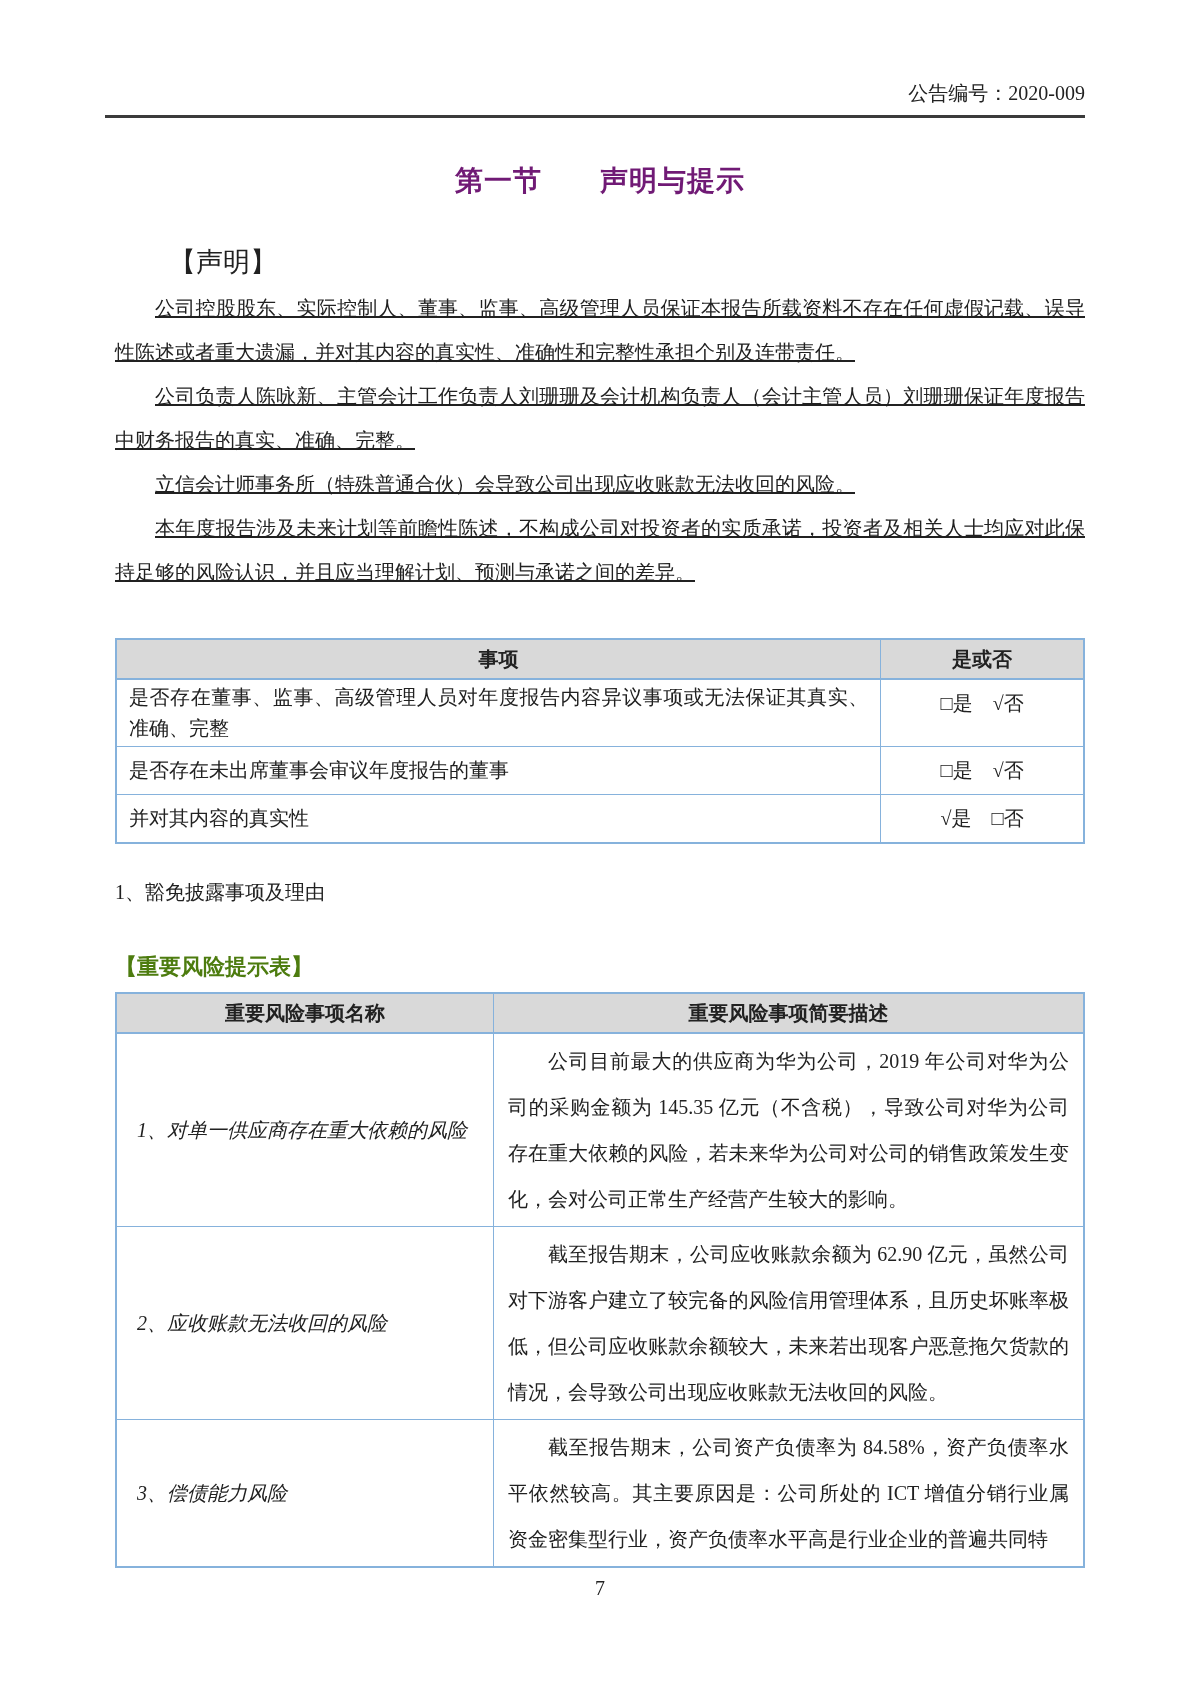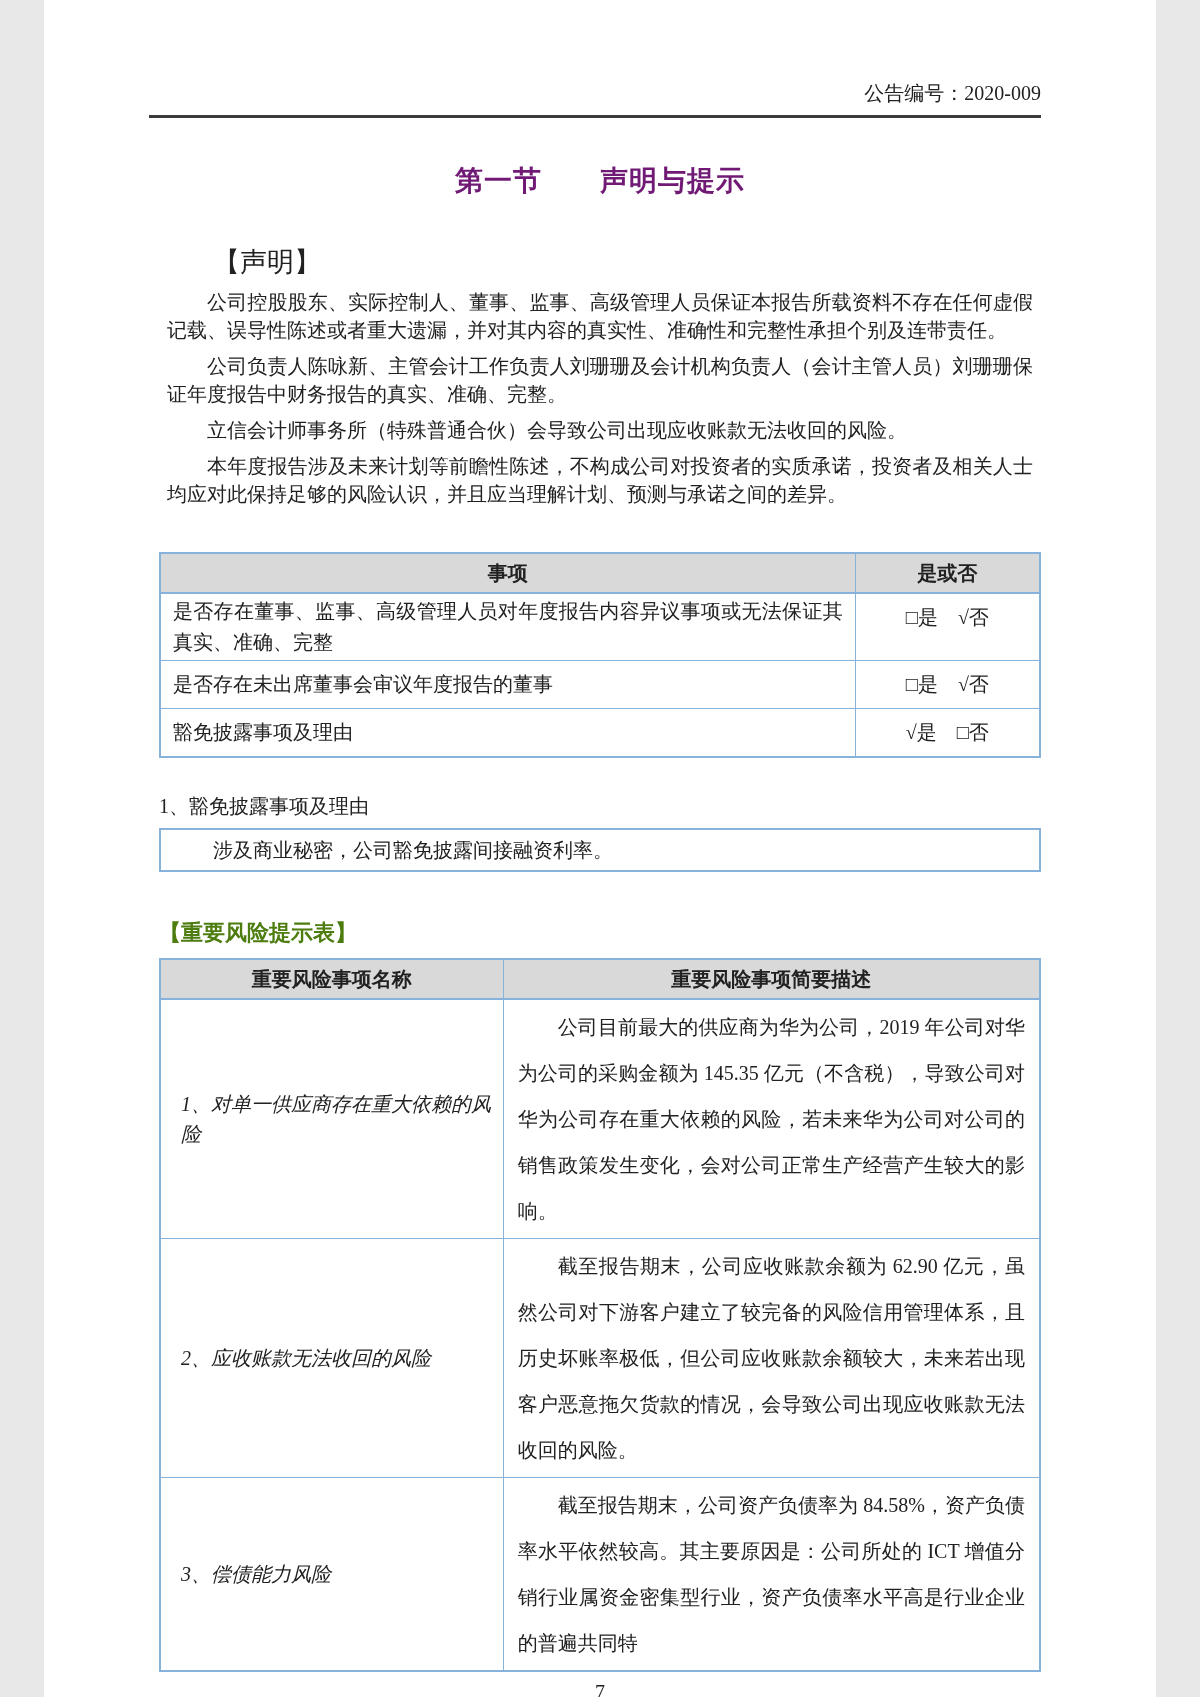--- a/index.html
+++ b/index.html
@@ -1,18 +1,18 @@
 <!DOCTYPE html>
 <html><head>
 <meta charset="utf-8">
 <style>
   html,body { margin:0; padding:0; background:#e8e8e8; }
   .page {
     position:relative;
-    width:1112px; height:1697px;
+    width:1200px; height:1697px;
     margin:0 auto;
     background:#ffffff;
     color:#212121;
     font-family:"Liberation Serif","DejaVu Serif",serif;
     overflow:hidden;
     box-sizing:border-box;
   }
   .content { padding:80px 115px 0 115px; }
 
   .doc-header { text-align:right; font-size:20px; line-height:26px; }
@@ -25,25 +25,26 @@
     font-weight:bold;
     font-size:28px;
     letter-spacing:1px;
     color:#701a75;
   }
 
   .statement-heading { margin-top:44px; font-size:27px; text-indent:2em; }
 
   .body-paras { margin-top:6px; }
   .body-paras p {
-    margin:8px;
+    margin:0;
     font-size:20px;
-    line-height:28px;
+    line-height:44px;
     text-align:justify;
     text-indent:2em;
+    text-decoration:underline;
   }
 
   table.doc-table {
     width:100%;
     border-collapse:collapse;
     margin-top:44px;
     font-size:20px;
     border:2px solid #86b2dc;
   }
   table.doc-table th, table.doc-table td { border:1.5px solid #86b2dc; }
@@ -126,30 +127,27 @@
       <tbody>
         <tr>
           <td class="item-cell">是否存在董事、监事、高级管理人员对年度报告内容异议事项或无法保证其真实、准确、完整</td>
           <td class="answer-cell">□是　√否</td>
         </tr>
         <tr>
           <td class="item-cell">是否存在未出席董事会审议年度报告的董事</td>
           <td class="answer-cell">□是　√否</td>
         </tr>
         <tr>
-          <td class="item-cell">豁免披露事项及理由</td>
+          <td class="item-cell">并对其内容的真实性</td>
           <td class="answer-cell">√是　□否</td>
         </tr>
       </tbody>
     </table>
 
     <div class="exemption-heading">1、豁免披露事项及理由</div>
-    <div class="exemption-box">
-      <p>涉及商业秘密，公司豁免披露间接融资利率。</p>
-    </div>
 
     <div class="risk-heading">【重要风险提示表】</div>
 
     <table class="doc-table risk-table">
       <colgroup>
           <col class="risk-c1">
           <col class="risk-c2">
         </colgroup>
       <thead>
         <tr>

